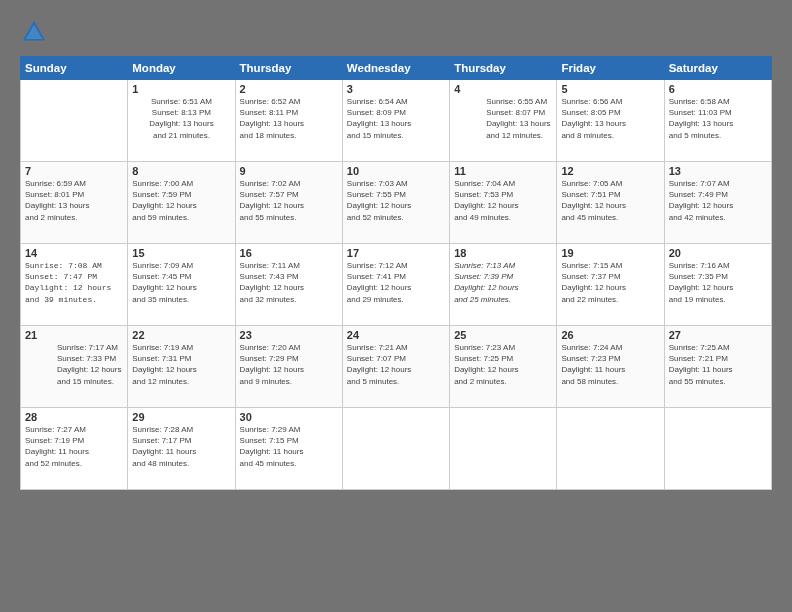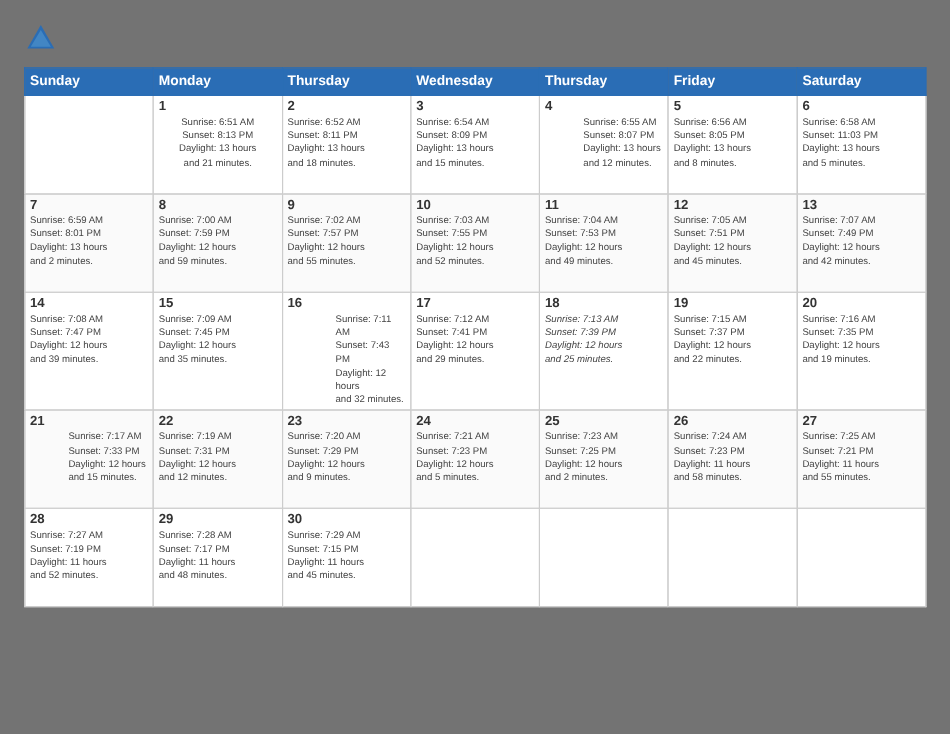--- a/index.html
+++ b/index.html
@@ -228,35 +228,35 @@
             <span class="day-num">13</span>
             <div class="day-info" style="white-space: pre-line;">Sunrise: 7:07 AM
 Sunset: 7:49 PM
 Daylight: 12 hours
 and 42 minutes.</div>
           </td>
         </tr>
         <tr>
           <td>
             <span class="day-num">14</span>
-            <div class="day-info" style="white-space: pre-line;">Sunrise: 7:08 AM
+            <div class="day-info" style="white-space: pre-line; font-family: Liberation Mono, monospace;">Sunrise: 7:08 AM
 Sunset: 7:47 PM
 Daylight: 12 hours
 and 39 minutes.</div>
           </td>
           <td>
             <span class="day-num">15</span>
             <div class="day-info" style="white-space: pre-line;">Sunrise: 7:09 AM
 Sunset: 7:45 PM
 Daylight: 12 hours
 and 35 minutes.</div>
           </td>
           <td>
             <span class="day-num">16</span>
-            <div class="day-info" style="white-space: pre-line; margin-left: 40px;">Sunrise: 7:11 AM
+            <div class="day-info" style="white-space: pre-line;">Sunrise: 7:11 AM
 Sunset: 7:43 PM
 Daylight: 12 hours
 and 32 minutes.</div>
           </td>
           <td>
             <span class="day-num">17</span>
             <div class="day-info" style="white-space: pre-line;">Sunrise: 7:12 AM
 Sunset: 7:41 PM
 Daylight: 12 hours
 and 29 minutes.</div>
@@ -301,21 +301,21 @@
           <td>
             <span class="day-num">23</span>
             <div class="day-info" style="white-space: pre-line;">Sunrise: 7:20 AM
 Sunset: 7:29 PM
 Daylight: 12 hours
 and 9 minutes.</div>
           </td>
           <td>
             <span class="day-num">24</span>
             <div class="day-info" style="white-space: pre-line;">Sunrise: 7:21 AM
-Sunset: 7:23 PM
+Sunset: 7:07 PM
 Daylight: 12 hours
 and 5 minutes.</div>
           </td>
           <td>
             <span class="day-num">25</span>
             <div class="day-info" style="white-space: pre-line;">Sunrise: 7:23 AM
 Sunset: 7:25 PM
 Daylight: 12 hours
 and 2 minutes.</div>
           </td>

